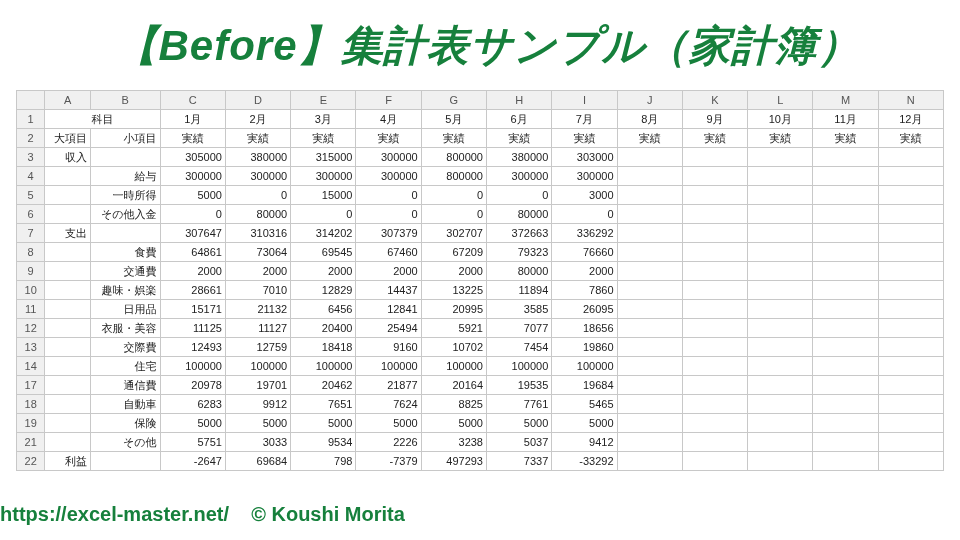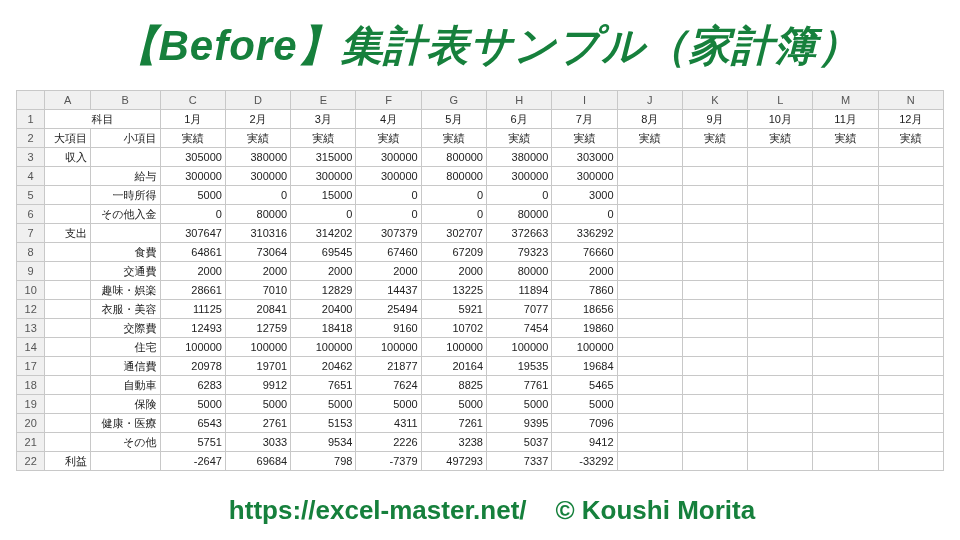--- a/index.html
+++ b/index.html
@@ -55,25 +55,24 @@
   .colA { width: 42px; }
   .colB { width: 64px; }
   .colDat { width: 60px; }
   .hdr-center { text-align: center; margin-left: 39px; }
   .txt-r { text-align: right; }
   .txt-l { text-align: right; }
   .footer {
     position: absolute;
     bottom: 14px;
     width: 100%;
-    text-align: center;
+    text-align: left;
     color: #16803c;
-    font-size: 26px;
+    font-size: 20px;
     font-weight: 600;
-    padding-left: 24px;
   }
 </style>
 </head>
 <body>
 
 <div class="title">【Before】集計表サンプル（家計簿）</div>
 
 <div class="sheet-wrap">
   <table class="sheet">
     <colgroup>
@@ -278,25 +277,42 @@
           <td class="txt-r">13225</td>
           <td class="txt-r">11894</td>
           <td class="txt-r">7860</td>
           <td class="txt-r"></td>
           <td class="txt-r"></td>
           <td class="txt-r"></td>
           <td class="txt-r"></td>
           <td class="txt-r"></td>
         </tr>
         <tr>
+          <td class="rownum">11</td>
+          <td class="txt-l"></td>
+          <td class="txt-l">日用品</td>
+          <td class="txt-r">15171</td>
+          <td class="txt-r">21132</td>
+          <td class="txt-r">6456</td>
+          <td class="txt-r">12841</td>
+          <td class="txt-r">20995</td>
+          <td class="txt-r">3585</td>
+          <td class="txt-r">26095</td>
+          <td class="txt-r"></td>
+          <td class="txt-r"></td>
+          <td class="txt-r"></td>
+          <td class="txt-r"></td>
+          <td class="txt-r"></td>
+        </tr>
+        <tr>
           <td class="rownum">12</td>
           <td class="txt-l"></td>
           <td class="txt-l">衣服・美容</td>
           <td class="txt-r">11125</td>
-          <td class="txt-r">20841</td>
+          <td class="txt-r">11127</td>
           <td class="txt-r">20400</td>
           <td class="txt-r">25494</td>
           <td class="txt-r">5921</td>
           <td class="txt-r">7077</td>
           <td class="txt-r">18656</td>
           <td class="txt-r"></td>
           <td class="txt-r"></td>
           <td class="txt-r"></td>
           <td class="txt-r"></td>
           <td class="txt-r"></td>
@@ -380,37 +396,20 @@
           <td class="txt-r">5000</td>
           <td class="txt-r">5000</td>
           <td class="txt-r">5000</td>
           <td class="txt-r"></td>
           <td class="txt-r"></td>
           <td class="txt-r"></td>
           <td class="txt-r"></td>
           <td class="txt-r"></td>
         </tr>
         <tr>
-          <td class="rownum">20</td>
-          <td class="txt-l"></td>
-          <td class="txt-l">健康・医療</td>
-          <td class="txt-r">6543</td>
-          <td class="txt-r">2761</td>
-          <td class="txt-r">5153</td>
-          <td class="txt-r">4311</td>
-          <td class="txt-r">7261</td>
-          <td class="txt-r">9395</td>
-          <td class="txt-r">7096</td>
-          <td class="txt-r"></td>
-          <td class="txt-r"></td>
-          <td class="txt-r"></td>
-          <td class="txt-r"></td>
-          <td class="txt-r"></td>
-        </tr>
-        <tr>
           <td class="rownum">21</td>
           <td class="txt-l"></td>
           <td class="txt-l">その他</td>
           <td class="txt-r">5751</td>
           <td class="txt-r">3033</td>
           <td class="txt-r">9534</td>
           <td class="txt-r">2226</td>
           <td class="txt-r">3238</td>
           <td class="txt-r">5037</td>
           <td class="txt-r">9412</td>

